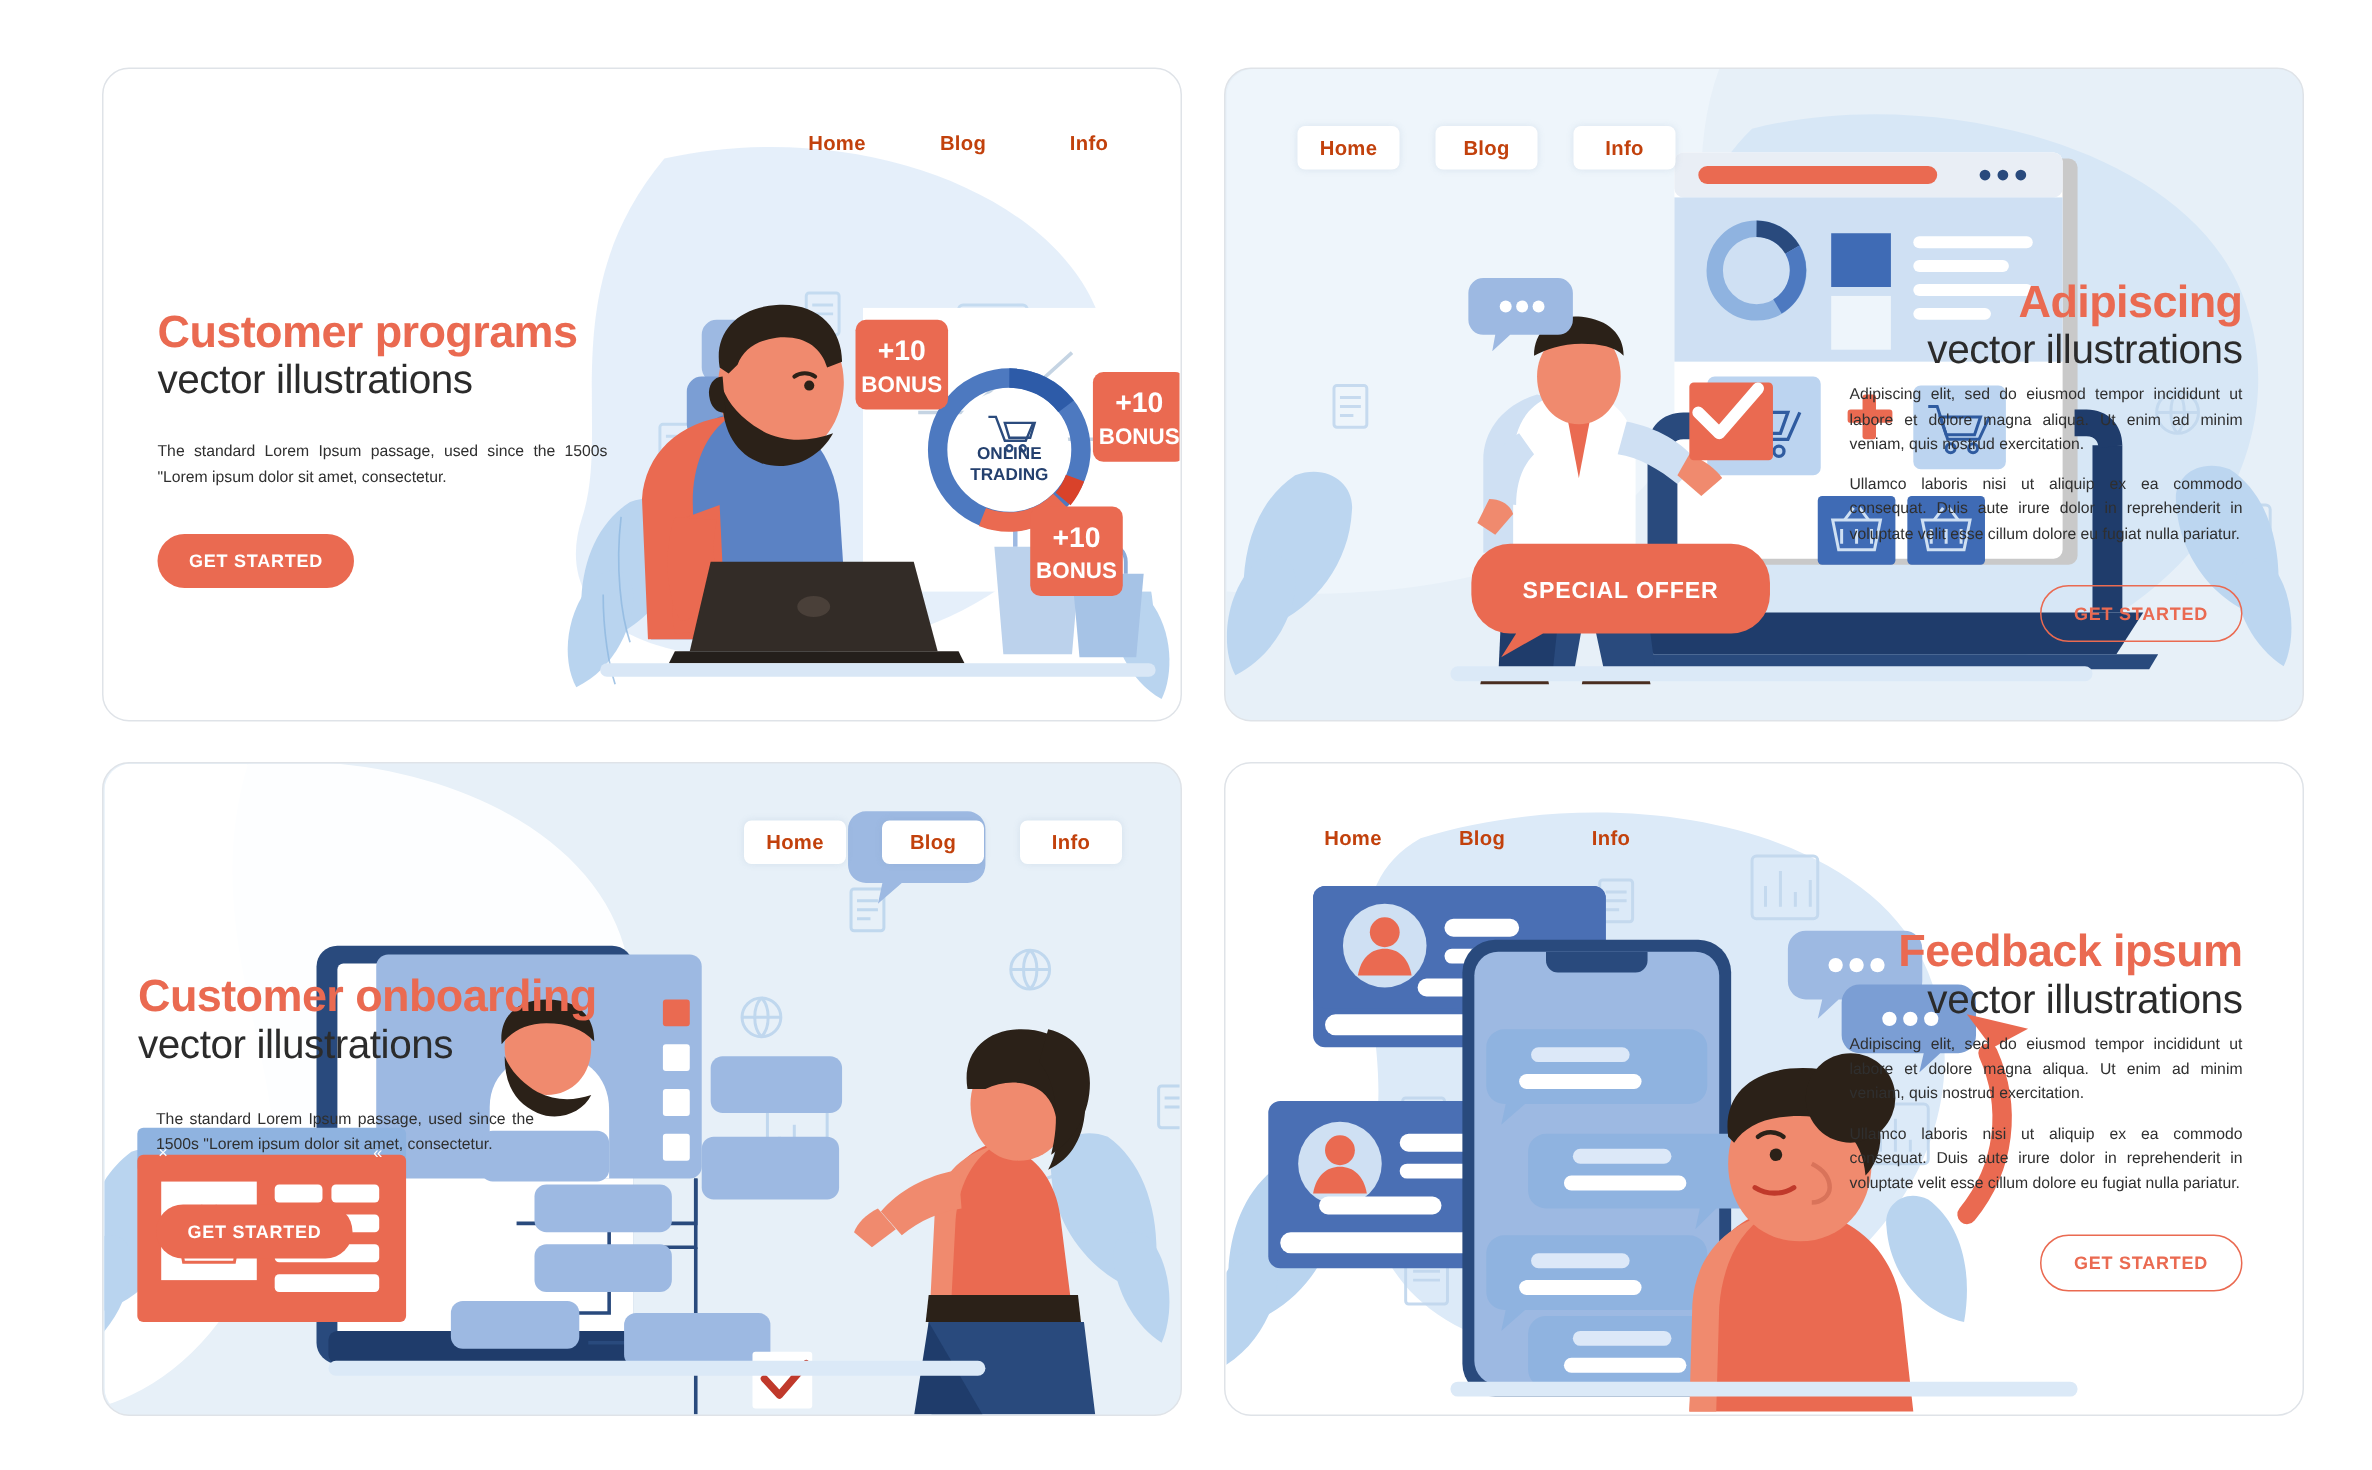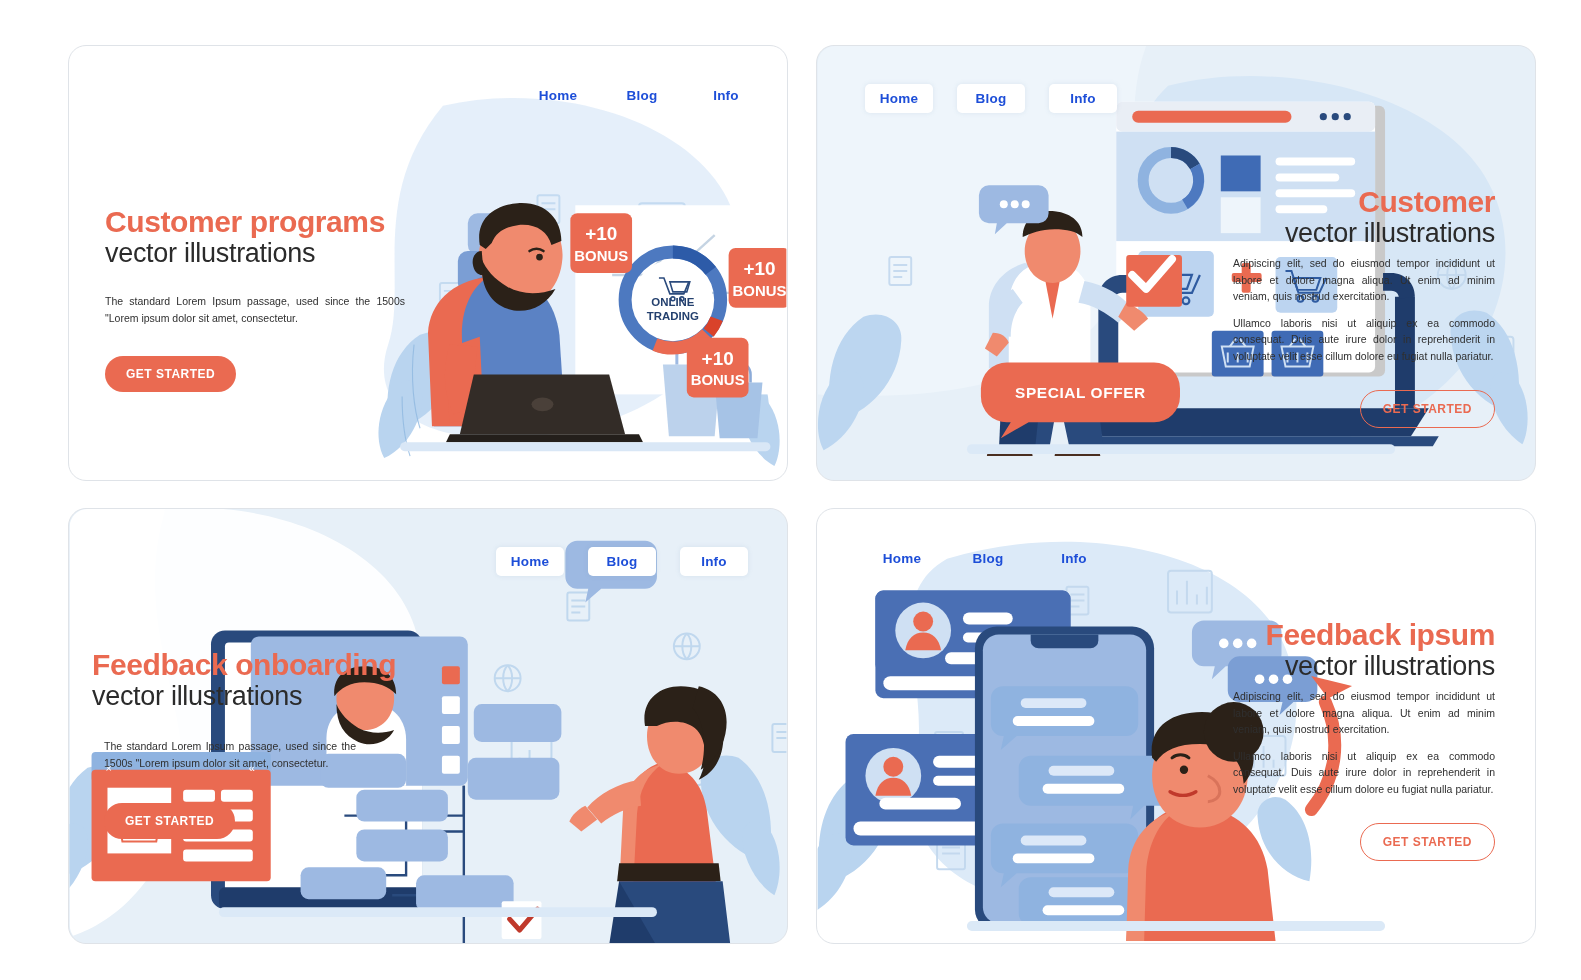--- a/index.html
+++ b/index.html
@@ -23,21 +23,21 @@
     border: 1px solid #dfe3e8;
     border-radius: 18px;
     overflow: hidden;
     background: #ffffff;
   }
   .card.tinted { background: #e7f0f8; }
 
   
   .nav { position: absolute; top: 38px; display: flex; gap: 0; z-index: 40; }
   .nav-item {
-    font-size: 13.5px; font-weight: bold; color: #1d4ed8;
+    font-size: 13.5px; font-weight: bold; color: #c2410c;
     letter-spacing: .2px;
     text-align: center;
   }
   .nav.plain .nav-item { padding: 4px 0; }
   .nav.pill .nav-item {
     background: #ffffff; border-radius: 5px;
     padding: 7px 0; width: 68px;
     box-shadow: 0 0 5px rgba(120,150,180,.16);
   }
   .nav.pill { gap: 24px; }
@@ -364,21 +364,21 @@
       </svg>
     </div>
 
     <div class="nav pill">
       <div class="nav-item">Home</div>
       <div class="nav-item">Blog</div>
       <div class="nav-item">Info</div>
     </div>
 
     <div class="copy">
-      <div class="title-a">Customer</div>
+      <div class="title-a">Adipiscing</div>
       <div class="title-b">vector illustrations</div>
       <div class="para-wrap">
         <p class="para">Adipiscing elit, sed do eiusmod tempor incididunt ut labore et dolore magna aliqua. Ut enim ad minim veniam, quis nostrud exercitation.</p>
         <p class="para">Ullamco laboris nisi ut aliquip ex ea commodo consequat. Duis aute irure dolor in reprehenderit in voluptate velit esse cillum dolore eu fugiat nulla pariatur.</p>
       </div>
       <div class="btn-wrap">
         <button class="btn-outline">GET STARTED</button>
       </div>
     </div>
   </div>
@@ -504,21 +504,21 @@
       </svg>
     </div>
 
     <div class="nav pill">
       <div class="nav-item">Home</div>
       <div class="nav-item">Blog</div>
       <div class="nav-item">Info</div>
     </div>
 
     <div class="copy">
-      <div class="title-a">Feedback onboarding</div>
+      <div class="title-a">Customer onboarding</div>
       <div class="title-b">vector illustrations</div>
       <div class="para-wrap" style="width:252px;margin-left:12px;">
         <p class="para">The standard Lorem Ipsum passage, used since the 1500s "Lorem ipsum dolor sit amet, consectetur.</p>
       </div>
       <div class="btn-wrap" style="margin-left:12px;">
         <button class="btn-solid">GET STARTED</button>
       </div>
     </div>
   </div>
 

